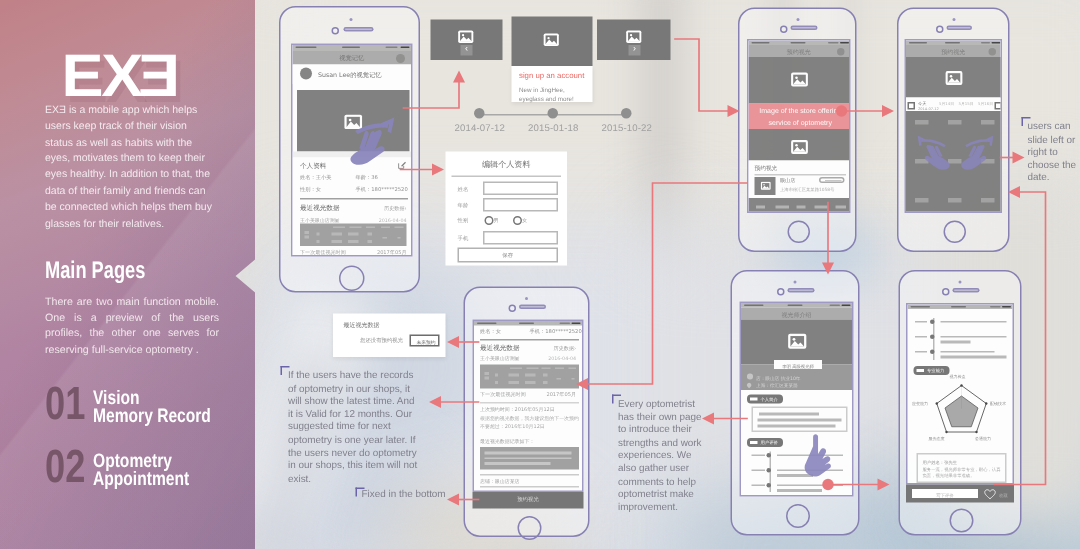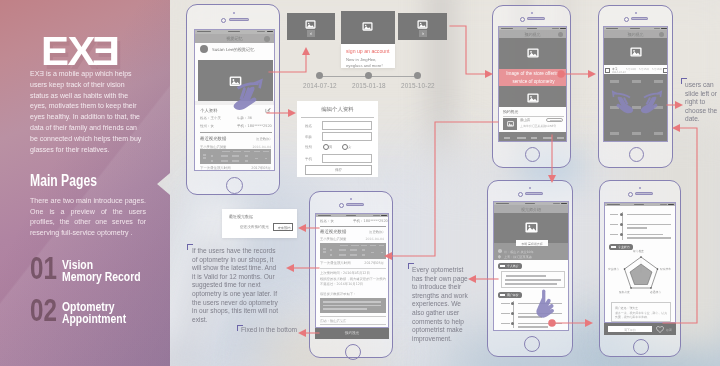--- a/index.html
+++ b/index.html
@@ -95,21 +95,21 @@
   </div>
 
   <div id="leftpanel">
     <div class="grad"></div>
     <div class="shine"></div>
     <div class="shade2"></div>
     <div class="logoshadow"><span>EX</span><span class="rev">E</span></div>
     <div id="logo"><span>EX</span><span class="rev">E</span></div>
     <div id="intro">EXƎ is a mobile app which helps users keep track of their vision status as well as habits with the eyes, motivates them to keep their eyes healthy. In addition to that, the data of their family and friends can be connected which helps them buy glasses for their relatives.</div>
     <div id="mainpages">Main Pages</div>
-    <div id="mainpagesdesc">There are two main introduce pages. One is a preview of the users profiles, the other one serves for reserving full-service optometry .</div>
+    <div id="mainpagesdesc">There are two main function mobile. One is a preview of the users profiles, the other one serves for reserving full-service optometry .</div>
 
     <div class="num" style="left:30px;top:258px;">01</div>
     <div class="numlabel" style="left:62px;top:259px;">Vision</div>
     <div class="numlabel" style="left:62px;top:271px;">Memory Record</div>
 
     <div class="num" style="left:30px;top:300px;">02</div>
     <div class="numlabel" style="left:62px;top:301px;">Optometry</div>
     <div class="numlabel" style="left:62px;top:313px;">Appointment</div>
   </div>
 

